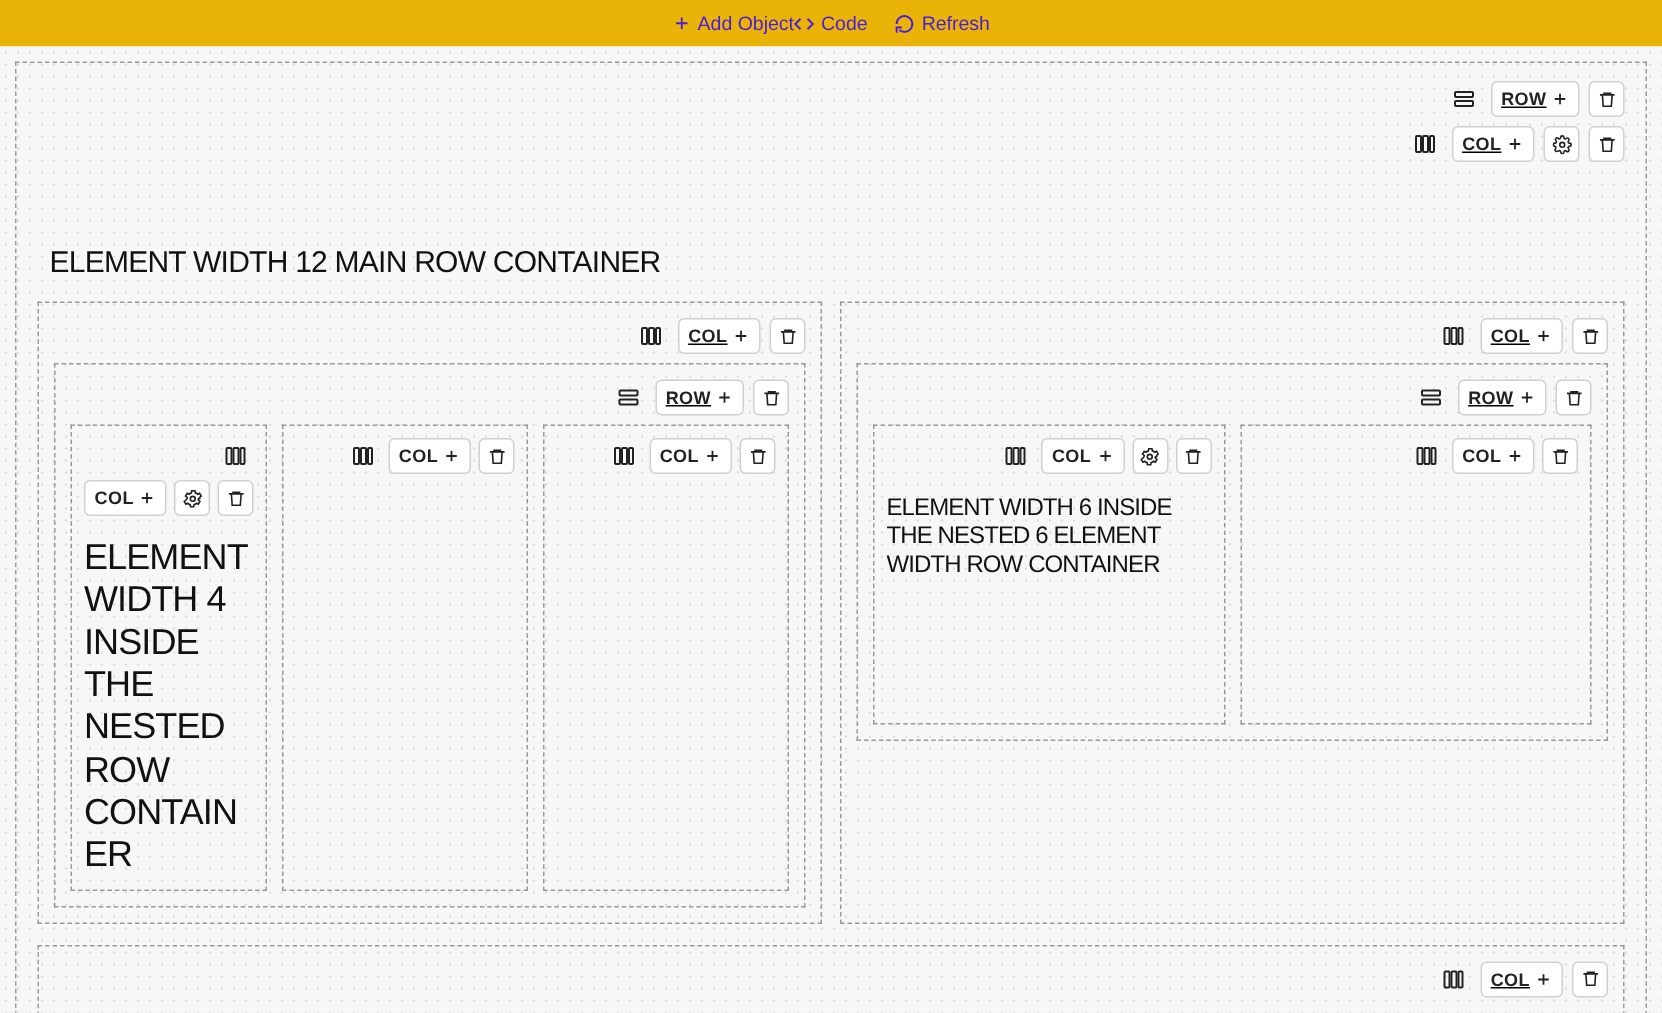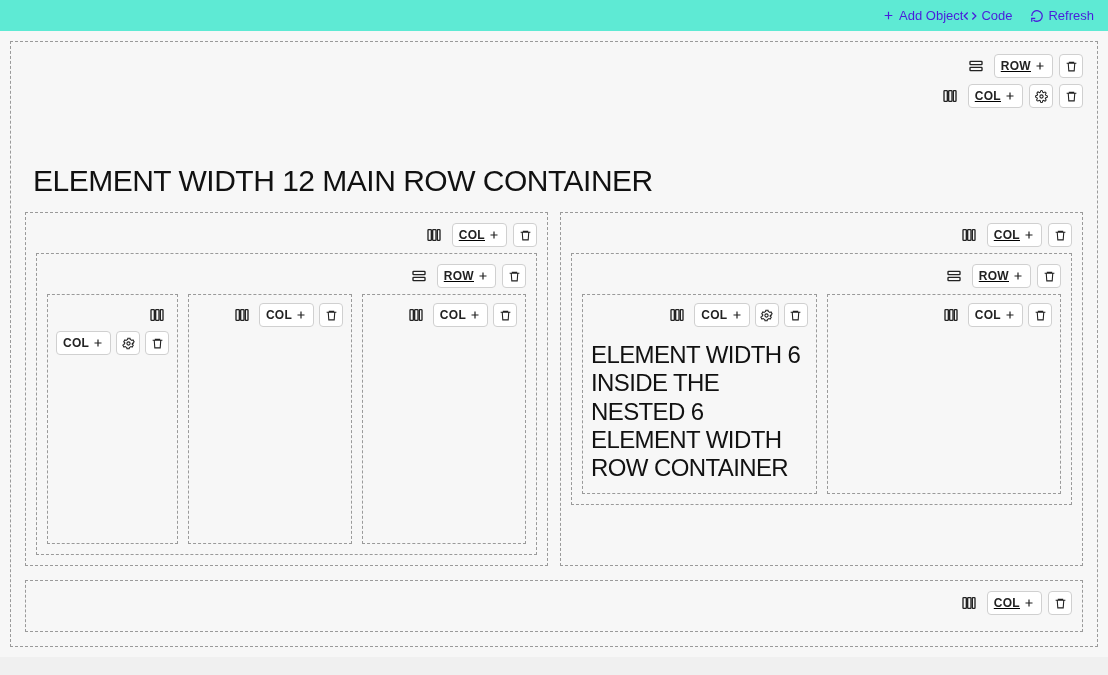--- a/index.html
+++ b/index.html
@@ -6,23 +6,23 @@
   html, body {
     width: 1108px;
     height: 675px;
     font-family: -apple-system, BlinkMacSystemFont, "Segoe UI", Arial, sans-serif;
     background: #f0f0f0;
     overflow: hidden;
   }
   .topbar {
     display: flex;
     align-items: center;
-    justify-content: flex-end;
+    justify-content: center;
     padding: 8px 14px;
-    background: #5eead4;
+    background: #eab308;
   }
   .topbar-left, .topbar-right {
     display: flex;
     align-items: center;
     gap: 18px;
   }
   .topbar-item {
     display: flex;
     align-items: center;
     gap: 4px;
@@ -77,21 +77,21 @@
   .iconbtn { width: 24px; padding: 0; }
   .icon-slot {
     display: inline-flex;
     align-items: center;
     justify-content: center;
     height: 24px;
     width: 24px;
     color: #222;
   }
   .heading {
-    font-size: 30px;
+    font-size: 20px;
     font-weight: 500;
     letter-spacing: -0.5px;
     color: #111;
     margin: 56px 0 14px 8px;
   }
   .row-flex {
     display: flex;
     gap: 12px;
   }
   .col-block {
@@ -121,21 +121,21 @@
   }
   .cell-text {
     font-size: 24px;
     font-weight: 500;
     letter-spacing: -0.6px;
     color: #111;
     line-height: 1.18;
     margin-top: 14px;
     word-break: break-word;
   }
-  .cell-text.sm { font-size: 24px; }
+  .cell-text.sm { font-size: 16px; }
   svg { display:block; }
   .left-col-4 { flex: 0 0 130px; }
   .mid-col-4 { flex: 1; min-height: 250px; }
   .right-half-6 { flex: 0 0 calc(50% - 5px); }
   .empty-fill { min-height: 200px; }
   .below-row {
     border: 1px dashed #9a9a9a;
     margin-top: 14px;
     padding: 10px;
   }
@@ -296,20 +296,21 @@
                       <circle cx="12" cy="12" r="3"></circle>
                       <path d="M19 12a7 7 0 0 1-.2 1.6l2 1.6-2 3.4-2.4-1a7 7 0 0 1-2.8 1.6l-.4 2.6h-4l-.4-2.6a7 7 0 0 1-2.8-1.6l-2.4 1-2-3.4 2-1.6A7 7 0 0 1 5 12a7 7 0 0 1 .2-1.6l-2-1.6 2-3.4 2.4 1A7 7 0 0 1 10.4 4.8l.4-2.6h4l.4 2.6a7 7 0 0 1 2.8 1.6l2.4-1 2 3.4-2 1.6c.13.52.2 1.06.2 1.6z"></path>
                     </svg>
                 </span>
                 <span class="iconbtn">
                   <svg width="13" height="13" viewBox="0 0 24 24" fill="none" stroke="#222" stroke-width="2">
                       <path d="M3 6h18M8 6V4h8v2M6 6l1 14h10l1-14"></path>
                     </svg>
                 </span>
               </div>
+              <div class="cell-text">ELEMENT WIDTH 4 INSIDE THE NESTED ROW CONTAINER</div>
             </div>
 
             <div class="small-col mid-col-4">
               <div class="innerhead">
                 <span class="icon-slot">
                   <svg width="16" height="16" viewBox="0 0 24 24" fill="none" stroke="#222" stroke-width="2">
                       <rect x="3" y="4" width="5" height="16" rx="1"></rect>
                       <rect x="10" y="4" width="5" height="16" rx="1"></rect>
                       <rect x="17" y="4" width="4" height="16" rx="1"></rect>
                     </svg>

